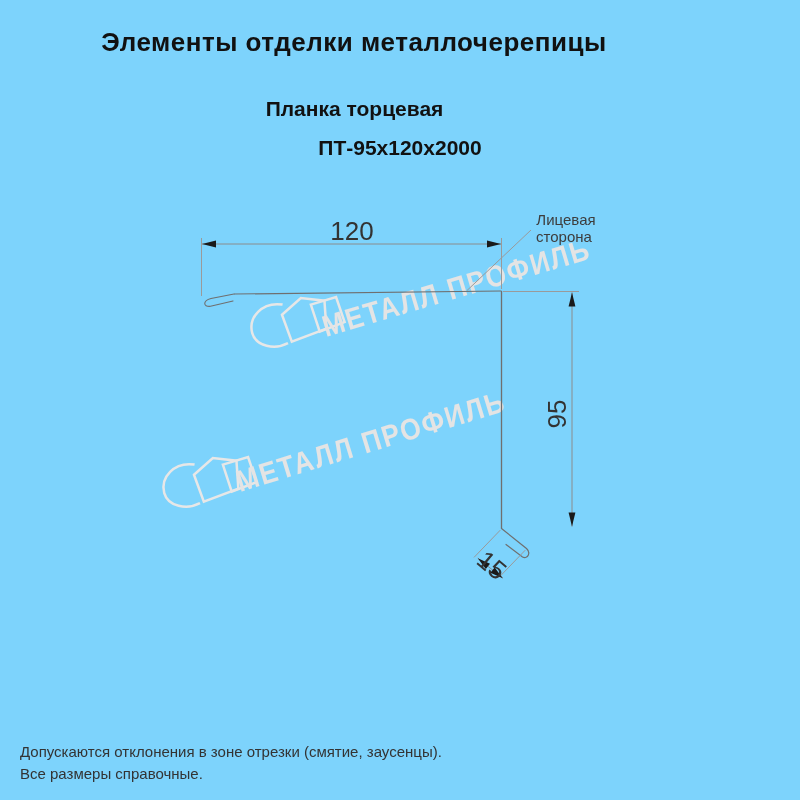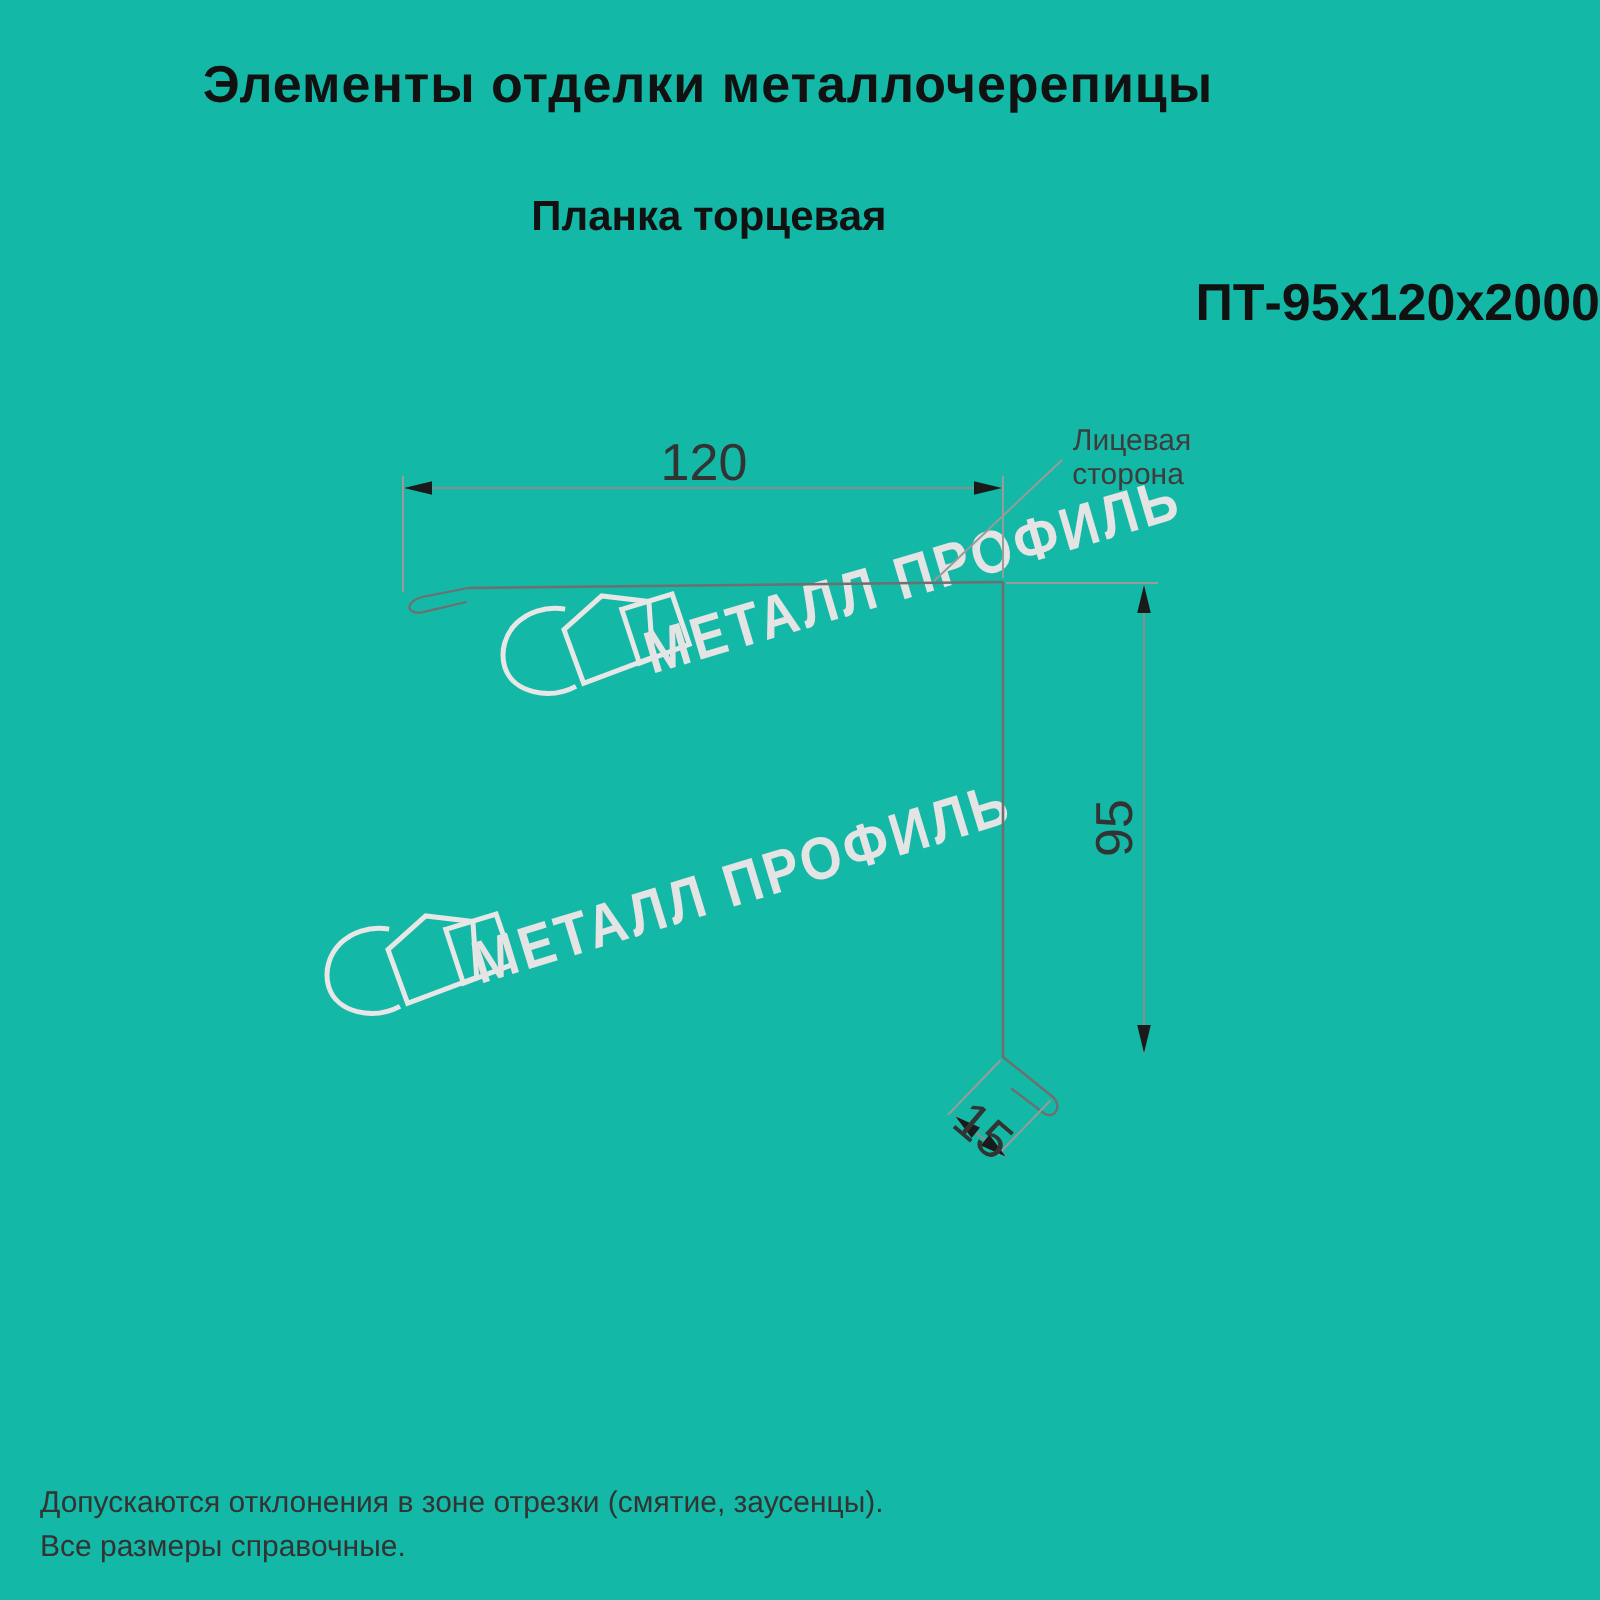--- a/index.html
+++ b/index.html
@@ -1,37 +1,37 @@
 <!DOCTYPE html>
 <html><head>
 <meta charset="utf-8">
 <style>
   html,body{margin:0;padding:0;background:#fff;}
   .canvas{
     position:relative;
     width:800px;height:800px;
-    background:#14b8a6;
+    background:#7dd3fc;
     font-family:"Liberation Sans", sans-serif;
     overflow:hidden;
   }
   .page-title{
     position:absolute;left:0;top:27px;width:708px;
     text-align:center;
     font-size:26px;font-weight:bold;color:#111;
     letter-spacing:0.5px;
   }
   .product-name{
     position:absolute;left:0;top:97px;width:709px;
     text-align:center;
     font-size:21px;font-weight:bold;color:#111;
   }
   .product-code{
     position:absolute;left:0;top:136px;width:800px;
-    text-align:right;
-    font-size:26px;font-weight:bold;color:#111;
+    text-align:center;
+    font-size:21px;font-weight:bold;color:#111;
   }
   .drawing-svg{position:absolute;left:0;top:0;}
   .footer{
     position:absolute;left:20px;top:741px;
     font-size:15px;color:#333;line-height:22px;
   }
   .wm-text{
     font-size:30px;font-weight:bold;letter-spacing:2px;
     fill:#e4e4e4;
   }

